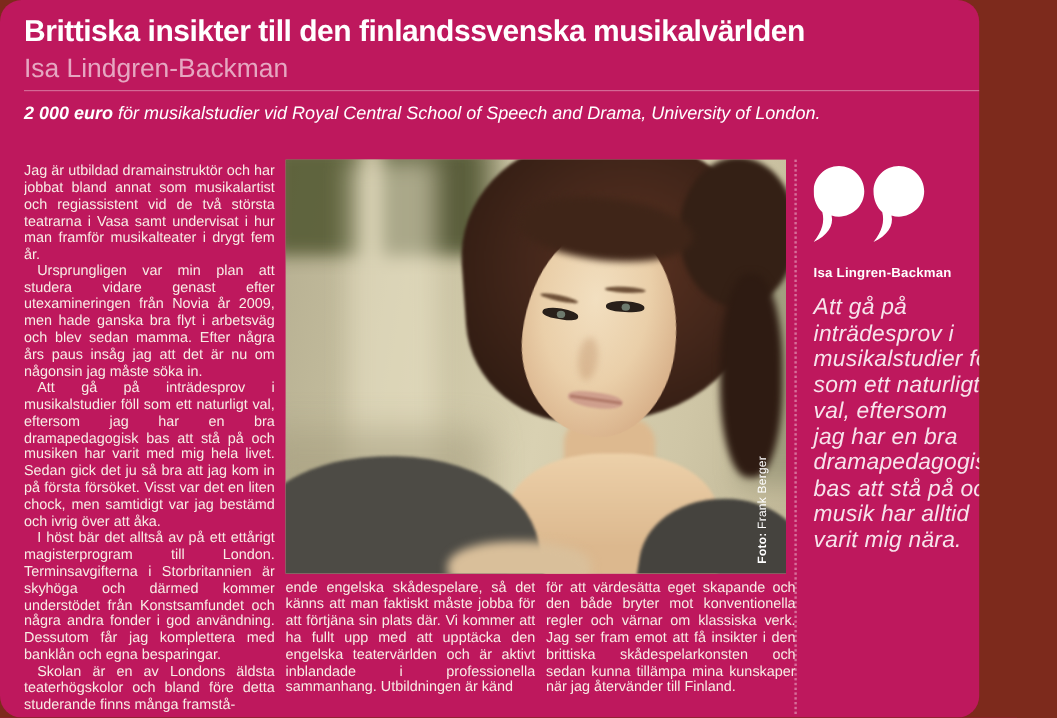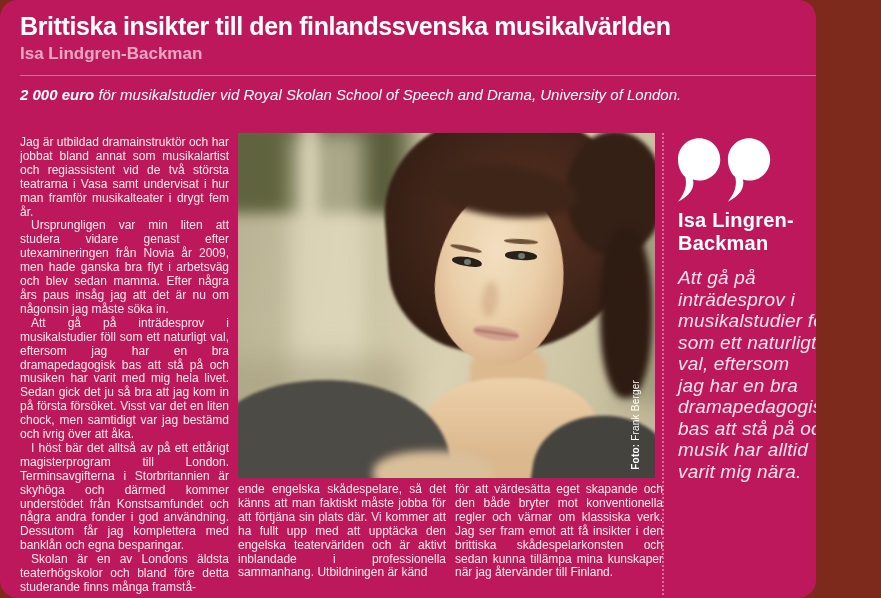--- a/index.html
+++ b/index.html
@@ -10,21 +10,21 @@
     border-radius:18px;
     -webkit-font-smoothing:antialiased;
   }
   
   .title{
     position:absolute;left:20px;top:12px;width:840px;
     color:#ffffff;font-size:25px;font-weight:700;letter-spacing:-0.4px;
   }
   .byline{
     position:absolute;left:20px;top:44px;width:500px;
-    color:rgba(255,255,255,0.62);font-size:17px;font-weight:700;
+    color:rgba(255,255,255,0.62);font-size:22px;font-weight:400;
   }
   .rule{
     position:absolute;left:20px;top:75px;width:837px;height:1px;
     background:rgba(255,255,255,0.35);
   }
   .lead{
     position:absolute;left:20px;top:86px;width:820px;
     color:#ffffff;font-size:15px;font-style:italic;
   }
   .lead .b{font-weight:700;font-style:italic;}
@@ -85,44 +85,44 @@
   }
   .credit .b{font-weight:700;}
   
   .v-divider{
     position:absolute;left:662px;top:133px;height:462px;width:0;
     border-left:2px dotted rgba(255,255,255,0.38);
   }
   .sidebar{position:absolute;left:678px;top:138px;width:184px;}
   .quote-mark{width:96px;height:64px;display:block;}
   .sb-name{
-    margin-top:7px;color:#ffffff;font-size:20px;font-weight:700;letter-spacing:.2px;
+    margin-top:20px;color:#ffffff;font-size:11px;font-weight:700;letter-spacing:.2px;
   }
   .sb-quote{
     margin-top:12px;color:rgba(255,255,255,0.88);
     font-size:19px;font-style:italic;line-height:21.5px;letter-spacing:.2px;
     white-space:pre-line;
   }
 </style>
 </head>
 <body>
 
 <div class="page">
 
   <div class="title">Brittiska insikter till den finlandssvenska musikalvärlden</div>
   <div class="byline">Isa Lindgren-Backman</div>
   <div class="rule"></div>
 
   <div class="lead">
-    <span class="b">2 000 euro</span><span> för musikalstudier vid Royal Skolan School of Speech and Drama, University of London.</span>
+    <span class="b">2 000 euro</span><span> för musikalstudier vid Royal Central School of Speech and Drama, University of London.</span>
   </div>
 
   <div class="bodytext col1">
     <p>Jag är utbildad dramainstruktör och har jobbat bland annat som musikalartist och regiassistent vid de två största teatrarna i Vasa samt undervisat i hur man framför musikalteater i drygt fem år.</p>
-    <p class="ind">Ursprungligen var min liten att studera vidare genast efter utexamineringen från Novia år 2009, men hade ganska bra flyt i arbetsväg och blev sedan mamma. Efter några års paus insåg jag att det är nu om någonsin jag måste söka in.</p>
+    <p class="ind">Ursprungligen var min plan att studera vidare genast efter utexamineringen från Novia år 2009, men hade ganska bra flyt i arbetsväg och blev sedan mamma. Efter några års paus insåg jag att det är nu om någonsin jag måste söka in.</p>
     <p class="ind">Att gå på inträdesprov i musikalstudier föll som ett naturligt val, eftersom jag har en bra dramapedagogisk bas att stå på och musiken har varit med mig hela livet. Sedan gick det ju så bra att jag kom in på första försöket. Visst var det en liten chock, men samtidigt var jag bestämd och ivrig över att åka.</p>
     <p class="ind">I höst bär det alltså av på ett ettårigt magisterprogram till London. Terminsavgifterna i Storbritannien är skyhöga och därmed kommer understödet från Konstsamfundet och några andra fonder i god användning. Dessutom får jag komplettera med banklån och egna besparingar.</p>
     <p class="ind">Skolan är en av Londons äldsta teaterhögskolor och bland före detta studerande finns många framstå-</p>
   </div>
 
   <div class="photo">
     <div class="ph-window"></div>
     <div class="ph-pillar"></div>
     <div class="ph-floor"></div>
     <div class="ph-rightbg"></div>

